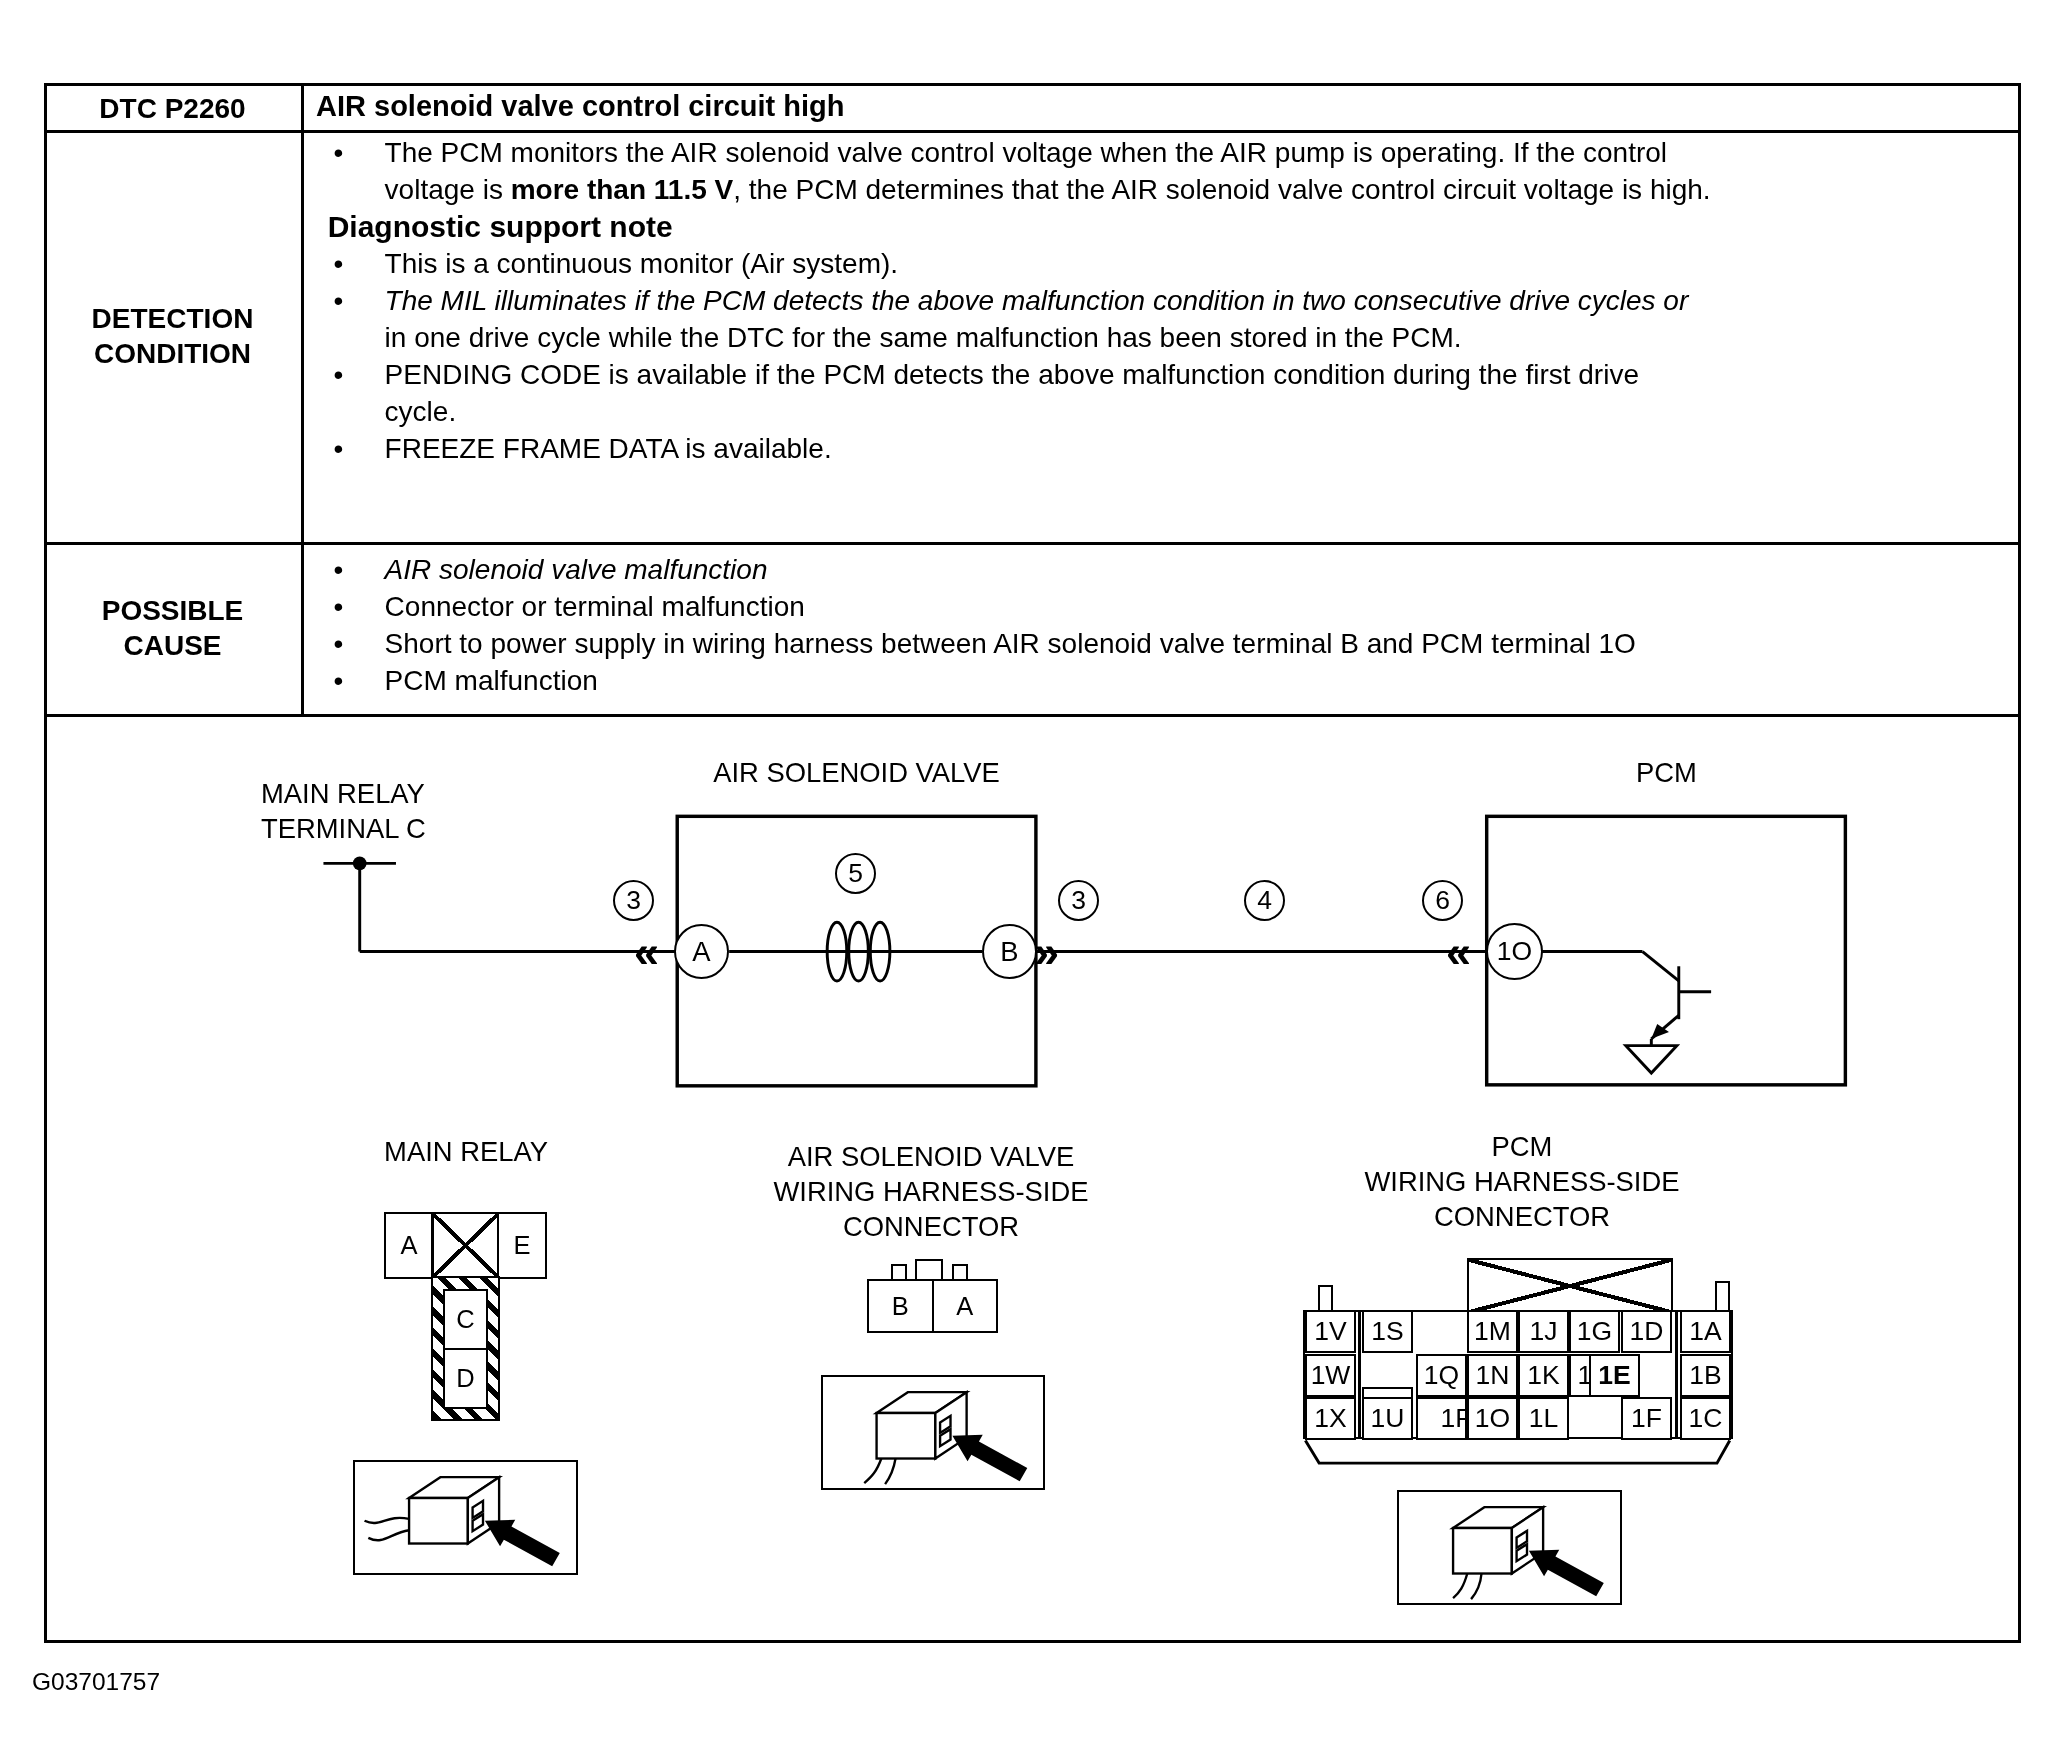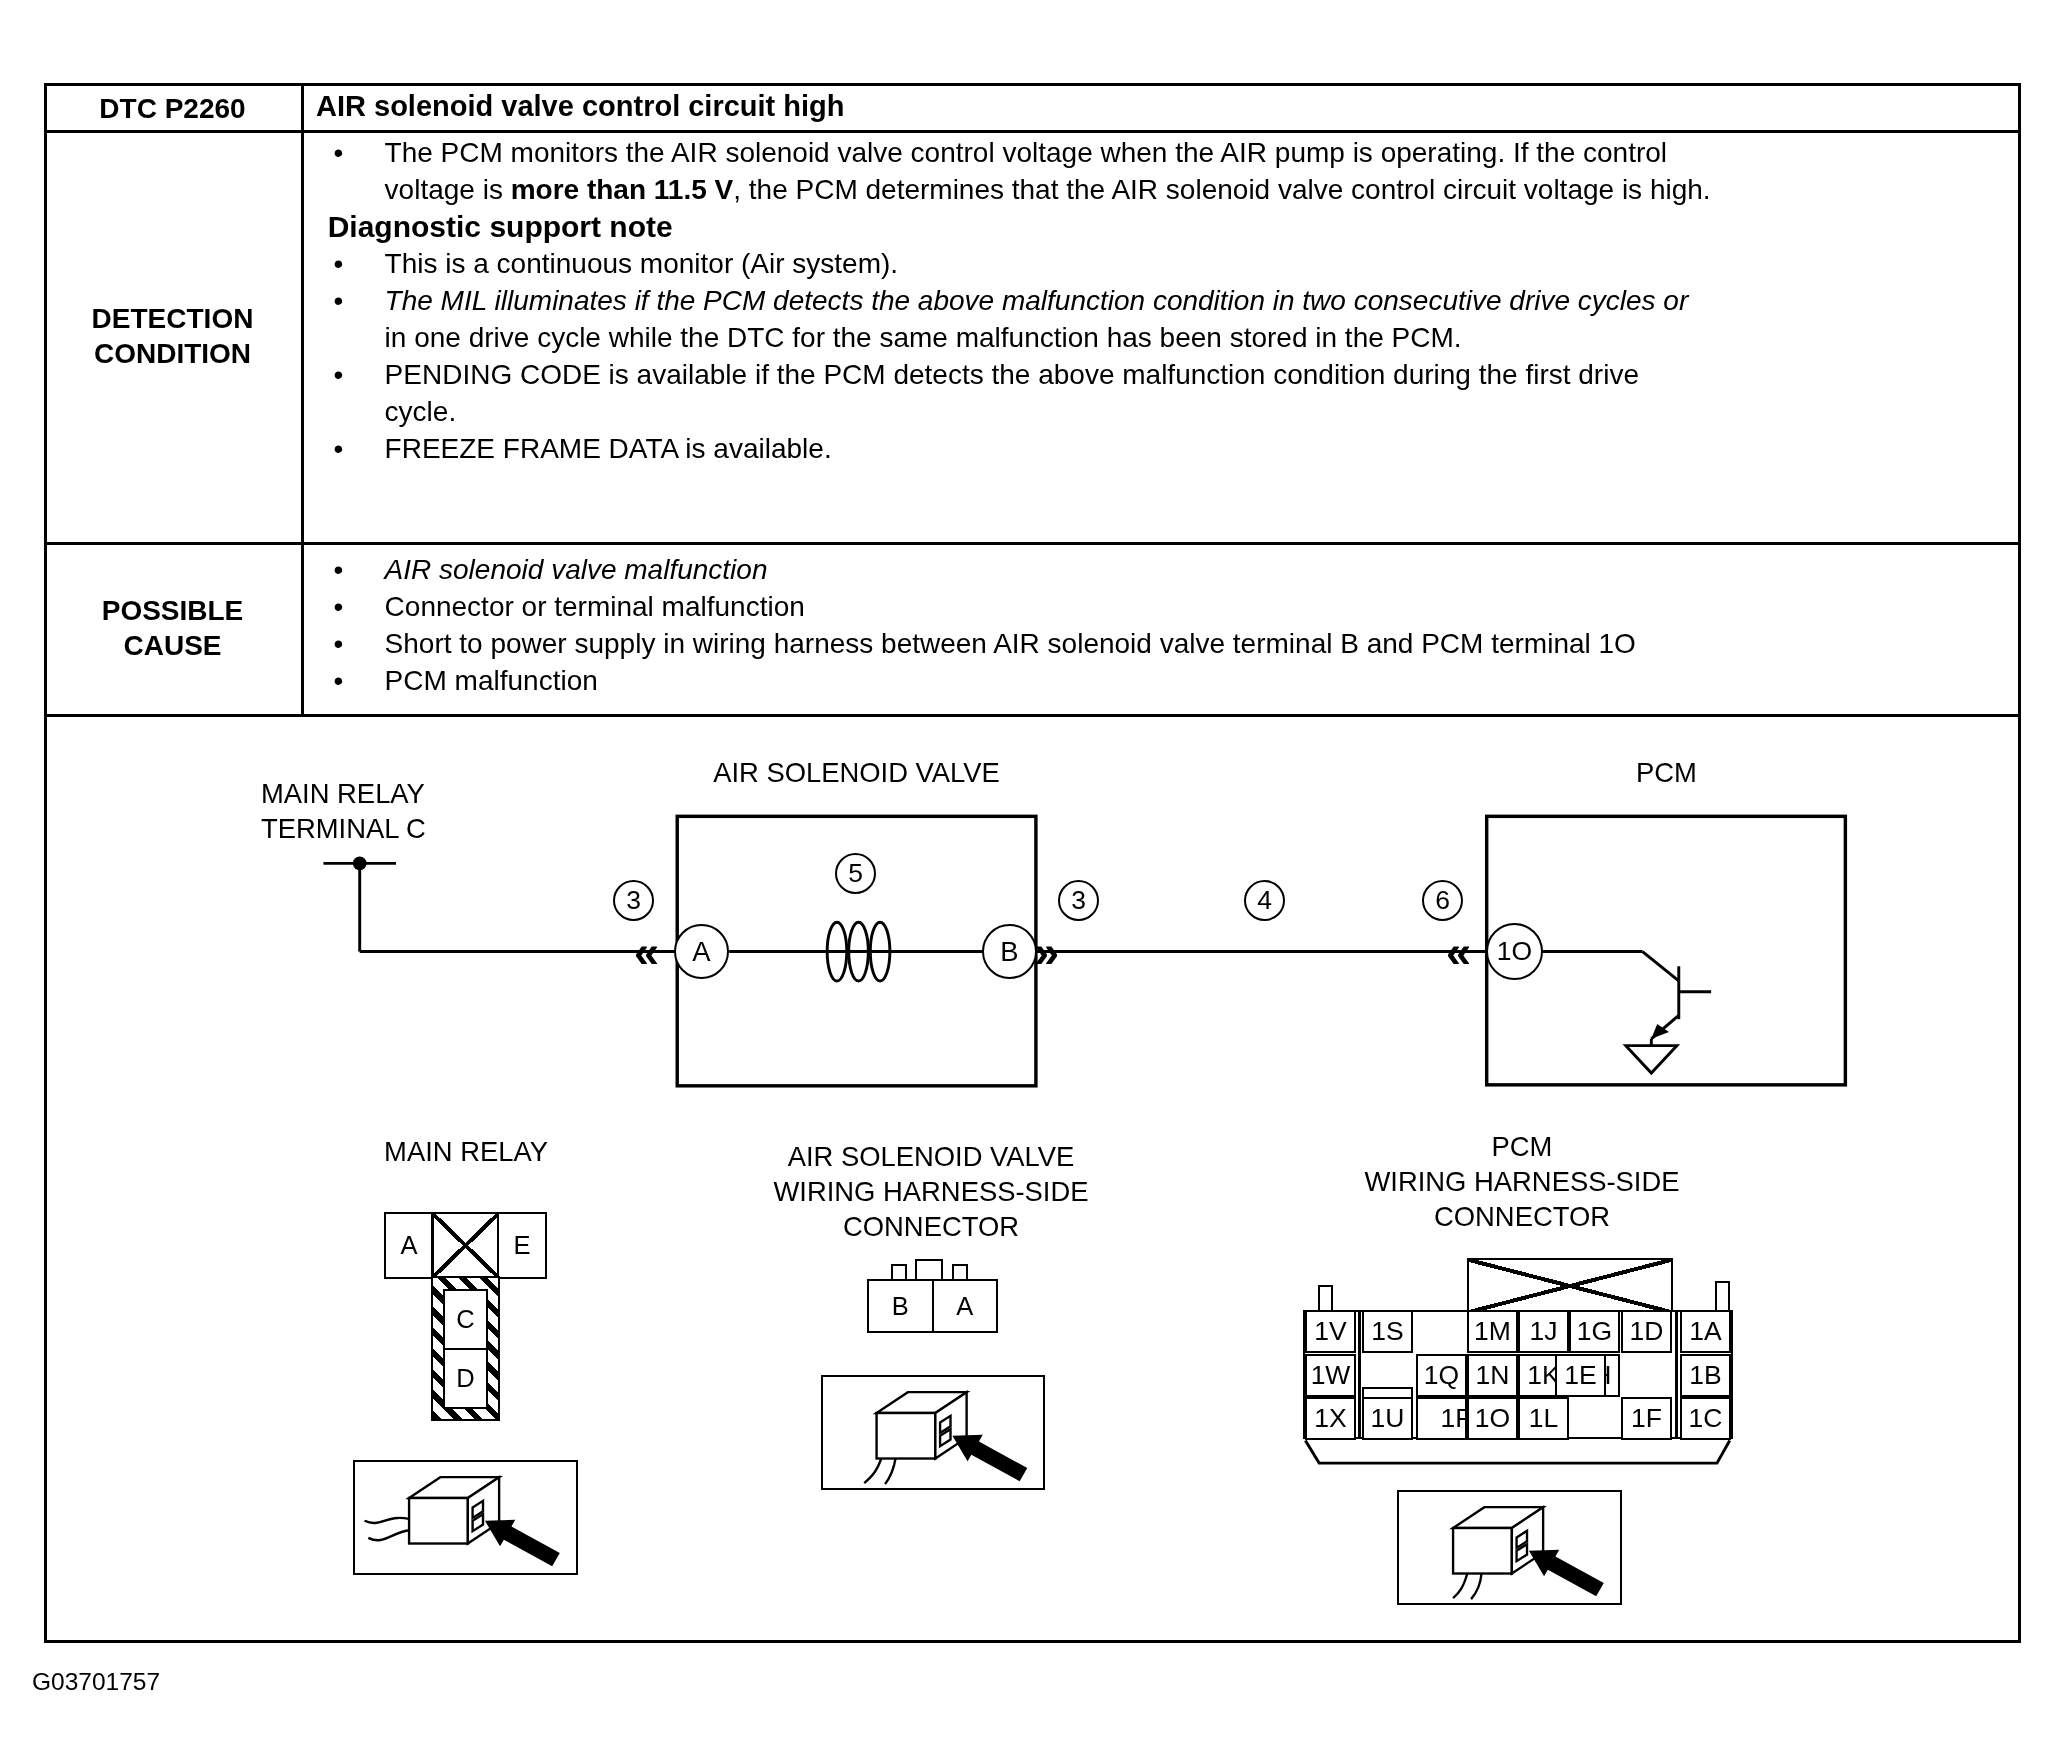--- a/index.html
+++ b/index.html
@@ -204,21 +204,21 @@
   <div class="abs pc" style="left:1569px;top:1310px;">1G</div>
   <div class="abs pc" style="left:1621px;top:1310px;">1D</div>
   <div class="abs pc" style="left:1680px;top:1310px;">1A</div>
 
   <div class="abs pc" style="left:1305px;top:1354px;">1W</div>
   <div class="abs pc" style="left:1362px;top:1354px;margin-top:33px;">1T</div>
   <div class="abs pc" style="left:1416px;top:1354px;">1Q</div>
   <div class="abs pc" style="left:1467px;top:1354px;">1N</div>
   <div class="abs pc" style="left:1518px;top:1354px;">1K</div>
   <div class="abs pc" style="left:1569px;top:1354px;">1H</div>
-  <div class="abs pc" style="left:1555px;top:1354px;">1E</div>
+  <div class="abs pc" style="left:1589px;top:1354px;font-weight:bold;">1E</div>
   <div class="abs pc" style="left:1680px;top:1354px;">1B</div>
 
   <div class="abs pc" style="left:1305px;top:1397px;">1X</div>
   <div class="abs pc" style="left:1362px;top:1397px;">1U</div>
   <div class="abs pc" style="left:1416px;top:1397px;padding-left:32px;">1R</div>
   <div class="abs pc" style="left:1467px;top:1397px;">1O</div>
   <div class="abs pc" style="left:1518px;top:1397px;">1L</div>
   <div class="abs pc" style="left:1621px;top:1397px;">1F</div>
   <div class="abs pc" style="left:1680px;top:1397px;">1C</div>
 

